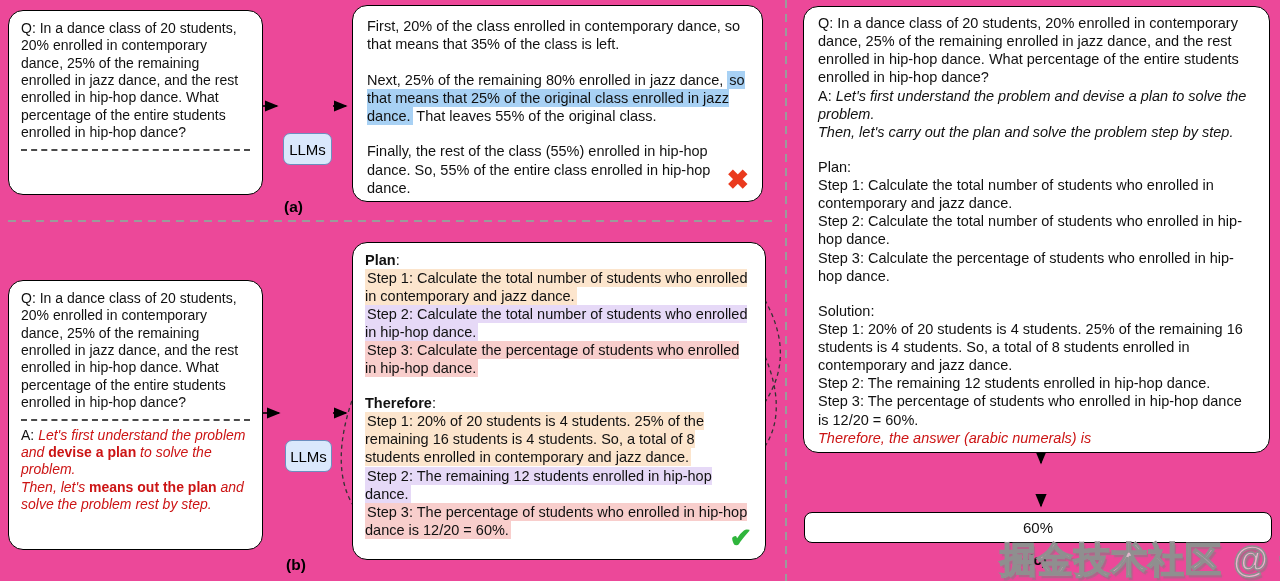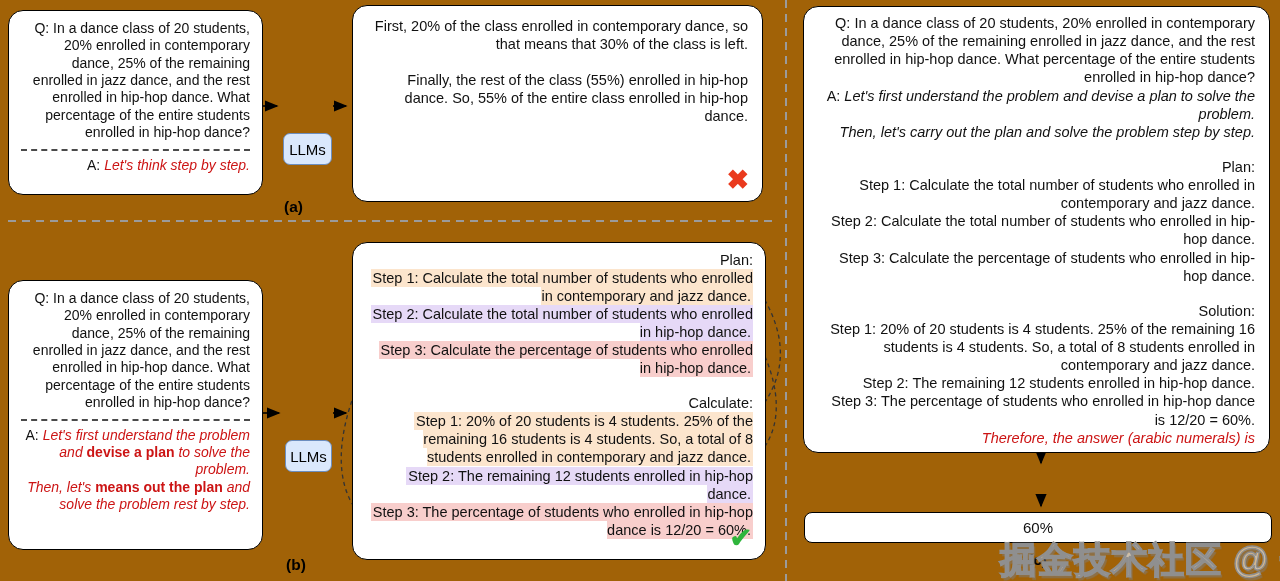--- a/index.html
+++ b/index.html
@@ -1,26 +1,26 @@
 <!DOCTYPE html>
 <html><head>
 <meta charset="utf-8">
 <style>
   html,body{margin:0;padding:0;background:#fff;}
   .canvas{
-    position:relative;width:1280px;height:581px;background:#a16207;
-    font-family:"Liberation Sans",sans-serif;color:#111;overflow:hidden;text-align:right;
+    position:relative;width:1280px;height:581px;background:#ec4899;
+    font-family:"Liberation Sans",sans-serif;color:#111;overflow:hidden;
   }
   .rbox{
     position:absolute;border:1.6px solid #000;border-radius:15px;background:#fff;
     box-sizing:border-box;
   }
   .para{margin:0;}
   .para.gap{margin-top:17px;}
-  .b{font-weight:400;}
+  .b{font-weight:700;}
   .it{font-style:italic;}
   .red-it{color:#cc1414;font-style:italic;}
   .red-bi{color:#cc1414;font-weight:700;}
   .hl-blue{background:#a8d1f4;padding:1px 2px;}
   .hl-peach{background:#fce5cd;padding:1px 2px;}
   .hl-lav{background:#e6d9f7;padding:1px 2px;}
   .hl-pink{background:#f8cecc;padding:1px 2px;}
   .prompt-box{padding:9px 12px;font-size:14px;line-height:1.24;}
   .qa-divider{border:none;border-top:2px dashed #4a4a4a;margin:7px 0 6px 0;}
   .llm-box{
@@ -89,32 +89,30 @@
     <path d="M 757,287 C 792,340 788,385 743,428" fill="none" stroke="#333" stroke-width="1.3" stroke-dasharray="4 3.5"></path>
     <path d="M 748,323 C 800,410 775,460 716,483" fill="none" stroke="#333" stroke-width="1.3" stroke-dasharray="4 3.5"></path>
     <path d="M 363,373 C 330,445 336,500 371,524" fill="none" stroke="#333" stroke-width="1.3" stroke-dasharray="4 3.5"></path>
   </svg>
 
   <div id="box-a-prompt" class="rbox prompt-box">
     <div>
         <p class="para"><span>Q: In a dance class of 20 students, 20% enrolled in contemporary dance, 25% of the remaining enrolled in jazz dance, and the rest enrolled in hip-hop dance. What percentage of the entire students enrolled in hip-hop dance?</span></p>
       </div>
     <hr class="qa-divider">
-    <div>
-        <p class="para"><span>A: </span><span class="red-it">Let's think step by step.</span></p>
-      </div>
   </div>
 
   <div id="llm-a" class="llm-box">
     <span>LLMs</span>
   </div>
 
   <div id="box-a-output" class="rbox">
     <div>
-        <p class="para"><span>First, 20% of the class enrolled in contemporary dance, so that means that 30% of the class is left.</span></p>
+        <p class="para"><span>First, 20% of the class enrolled in contemporary dance, so that means that 35% of the class is left.</span></p>
+        <p class="para gap"><span>Next, 25% of the remaining 80% enrolled in jazz dance, </span><span class="hl-blue">so that means that 25% of the original class enrolled in jazz dance.</span><span> That leaves 55% of the original class.</span></p>
         <p class="para gap"><span>Finally, the rest of the class (55%) enrolled in hip-hop dance. So, 55% of the entire class enrolled in hip-hop dance.</span></p>
       </div>
     <span class="verdict cross">✖</span>
   </div>
 
   <div id="label-a" class="panel-label">(a)</div>
 
   <div id="box-b-prompt" class="rbox prompt-box">
     <div>
         <p class="para"><span>Q: In a dance class of 20 students, 20% enrolled in contemporary dance, 25% of the remaining enrolled in jazz dance, and the rest enrolled in hip-hop dance. What percentage of the entire students enrolled in hip-hop dance?</span></p>
@@ -129,21 +127,21 @@
   <div id="llm-b" class="llm-box">
     <span>LLMs</span>
   </div>
 
   <div id="box-b-plan" class="rbox">
     <div>
         <p class="para"><span class="b">Plan</span><span>:</span></p>
         <p class="para"><span class="hl-peach">Step 1: Calculate the total number of students who enrolled in contemporary and jazz dance.</span></p>
         <p class="para"><span class="hl-lav">Step 2: Calculate the total number of students who enrolled in hip-hop dance.</span></p>
         <p class="para"><span class="hl-pink">Step 3: Calculate the percentage of students who enrolled in hip-hop dance.</span></p>
-        <p class="para gap"><span class="b">Calculate</span><span>:</span></p>
+        <p class="para gap"><span class="b">Therefore</span><span>:</span></p>
         <p class="para"><span class="hl-peach">Step 1: 20% of 20 students is 4 students. 25% of the remaining 16 students is 4 students. So, a total of 8 students enrolled in contemporary and jazz dance.</span></p>
         <p class="para"><span class="hl-lav">Step 2: The remaining 12 students enrolled in hip-hop dance.</span></p>
         <p class="para"><span class="hl-pink">Step 3: The percentage of students who enrolled in hip-hop dance is 12/20 = 60%.</span></p>
       </div>
     <span class="verdict check">✔</span>
   </div>
 
   <div id="label-b" class="panel-label">(b)</div>
 
   <div id="box-c" class="rbox">

